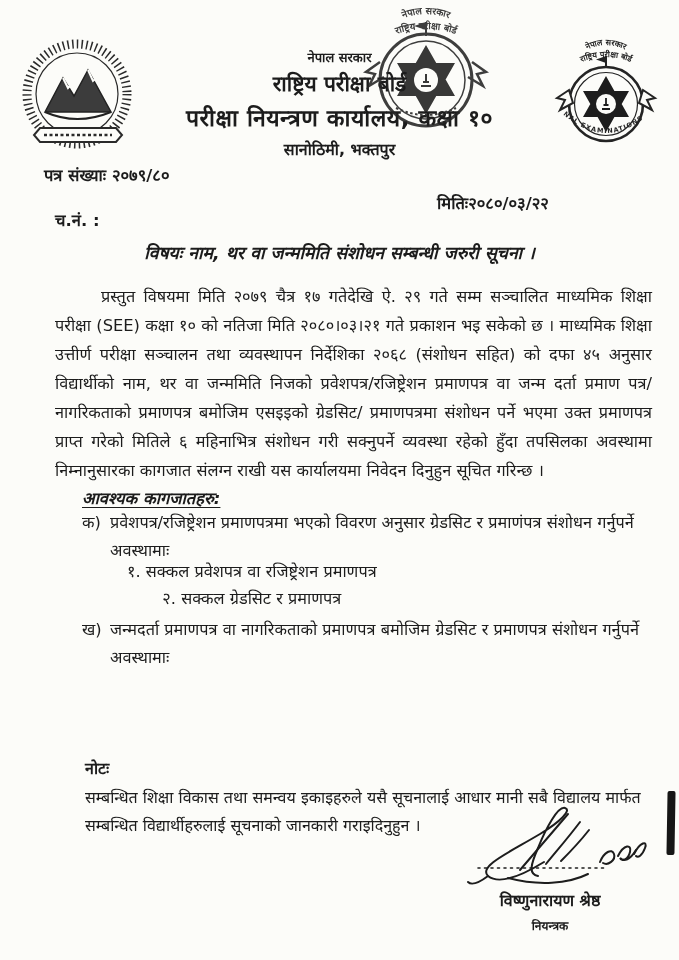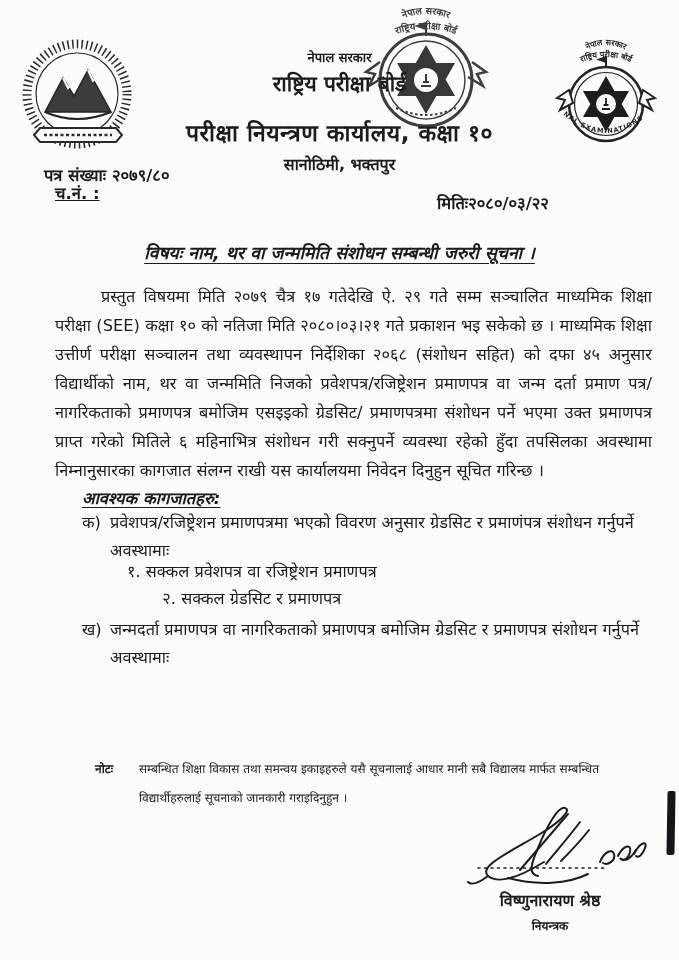--- a/index.html
+++ b/index.html
@@ -9,37 +9,37 @@
     margin:0 auto;
     background:#fcfcf9;
     font-family:"DejaVu Sans","Liberation Sans",sans-serif;
     color:#1c1c1c;
     overflow:hidden;
   }
   
   .header-text{position:absolute;left:0;top:48px;width:100%;text-align:center;z-index:2;}
   .gov-line{font-size:13px;font-weight:700;}
   .board-line{font-size:21px;font-weight:700;margin-top:3px;}
-  .office-line{font-size:23px;font-weight:700;margin-top:19px;letter-spacing:.5px;}
+  .office-line{font-size:23px;font-weight:700;margin-top:4px;letter-spacing:.5px;}
   .address-line{font-size:16px;font-weight:700;margin-top:5px;}
   .emblem{position:absolute;z-index:3;}
   .emblem-left{left:20px;top:36px;width:118px;height:130px;}
   .emblem-center{left:350px;top:-8px;width:152px;height:152px;opacity:.88;}
   .emblem-right{left:543px;top:28px;width:126px;height:130px;}
   
   .meta{position:absolute;font-size:16.5px;font-weight:700;}
   .meta-letter{left:44px;top:163px;}
-  .meta-ch{left:55px;top:181px;text-decoration:underline;}
+  .meta-ch{left:55px;top:208px;}
   .meta-date{left:437px;top:191px;}
   
   .subject{
     position:absolute;left:0;top:240px;width:100%;text-align:center;
     font-size:17.5px;font-weight:700;font-style:italic;
   }
-  .subject span{text-decoration:underline;text-underline-offset:4px;}
+  .subject span{text-underline-offset:4px;}
   
   .body-par{
     position:absolute;left:55px;top:282px;width:597px;
     font-size:16.3px;line-height:29px;text-align:justify;text-indent:46px;
     font-weight:500;
   }
   
   .doc-heading{
     position:absolute;left:82px;top:486px;
     font-size:16.5px;font-weight:700;font-style:italic;
@@ -48,21 +48,21 @@
   .section-row{position:absolute;display:flex;width:575px;font-size:16.3px;line-height:27.5px;font-weight:500;}
   .sec-a{left:82px;top:509px;}
   .sec-b{left:82px;top:616px;}
   .section-label{flex:none;width:28px;}
   .section-text{flex:1;}
   .num-list{position:absolute;font-size:16.3px;font-weight:500;}
   .list-a{left:127px;top:558px;}
   .list-b{left:127px;top:665px;}
   .num-list div{line-height:27px;text-align:center;}
   
-  .note-row{position:absolute;left:95px;top:755px;width:556px;display:flex;font-size:12px;line-height:28.5px;font-weight:500;}
+  .note-row{position:absolute;left:85px;top:755px;width:556px;display:flex;font-size:16px;line-height:28.5px;font-weight:500;flex-direction:column;}
   .note-label{flex:none;width:44px;font-weight:700;}
   .note-text{flex:1;}
   
   .signature-svg{position:absolute;left:448px;top:804px;width:208px;height:94px;z-index:2;}
   .sign-block{position:absolute;left:455px;top:889px;width:190px;text-align:center;font-weight:700;}
   .sign-name{font-size:16px;}
   .sign-title{font-size:12px;margin-top:6px;}
   
   .edge-artifact{position:absolute;left:667px;top:791px;width:8px;height:64px;background:#161616;border-radius:2px;transform:rotate(1deg);}
   svg{display:block;}

